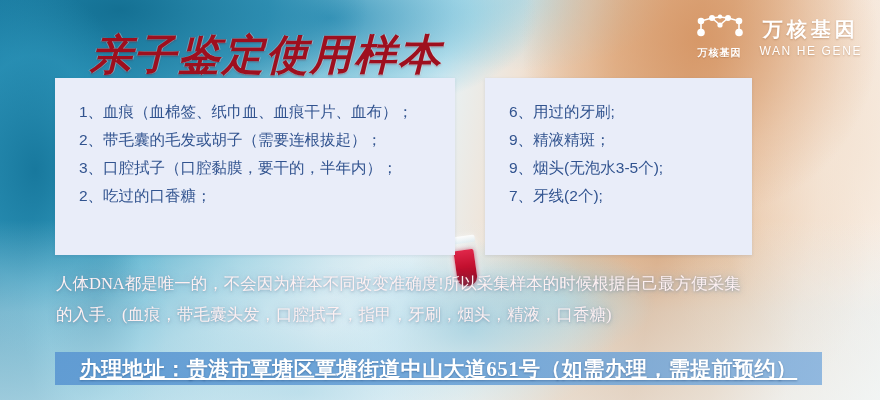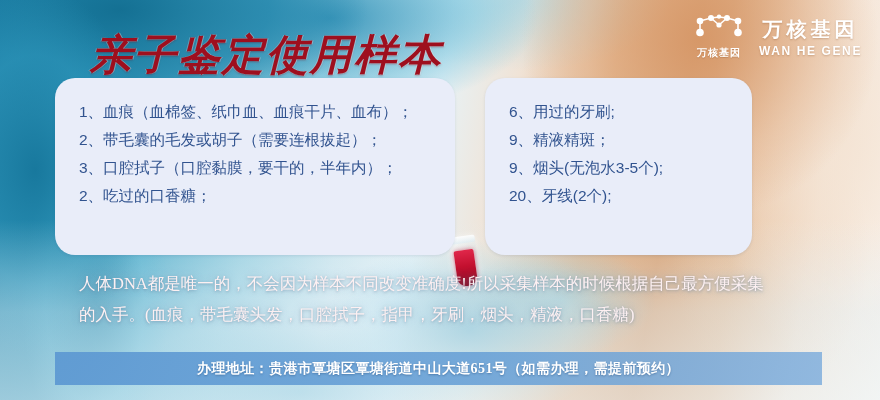--- a/index.html
+++ b/index.html
@@ -104,64 +104,63 @@
   .logo-sub{
     font-size:10px;font-weight:bold;color:#ffffff;letter-spacing:1px;
     text-shadow:0 1px 1px rgba(140,80,40,.35);
   }
   .brand-text{display:flex;flex-direction:column;align-items:center;gap:1px;}
   .brand-cn{
     font-size:20px;font-weight:bold;color:#ffffff;letter-spacing:4px;
     text-shadow:0 1px 2px rgba(150,95,55,.4);
   }
   .brand-en{
-    font-size:12px;font-weight:bold;color:#ffffff;letter-spacing:1.6px;
+    font-size:12px;font-weight:normal;color:#ffffff;letter-spacing:1.6px;
     text-shadow:0 1px 2px rgba(150,95,55,.4);
   }
 
   
   .panel{
     position:absolute;top:78px;height:177px;
     background:#e9edf9;
     box-shadow:0 1px 3px rgba(40,70,120,.12);
-    border-radius:20px;
   }
   #panel-left{left:55px;width:400px;}
   #panel-right{left:485px;width:267px;}
   .panel-list{
     margin:0;padding:20px 0 0 24px;list-style:none;
   }
   .panel-list li{
     font-size:15.5px;line-height:28px;color:#31538f;
     white-space:nowrap;
     font-family:"Liberation Sans","DejaVu Sans",sans-serif;
   }
 
   
   #note{
     position:absolute;left:56px;top:268px;width:792px;
     font-family:"Liberation Serif","DejaVu Serif",serif;
     font-size:16.5px;line-height:31px;
     color:#fdf0f2;
     text-shadow:0 1px 3px rgba(90,120,150,.55), 0 0 8px rgba(120,160,190,.45);
-    margin-left:23px;
   }
   #note div{white-space:nowrap;}
 
   
   #address-bar{
     position:absolute;left:55px;top:352px;width:767px;height:33px;
     background:linear-gradient(90deg, rgba(92,152,210,.92) 0%, rgba(104,160,214,.88) 55%, rgba(124,172,220,.82) 100%);
     display:flex;align-items:center;justify-content:center;
   }
   #address-text{
-    font-size:14px;font-weight:bold;color:#ffffff;letter-spacing:.4px;
+    font-size:21px;font-weight:bold;color:#ffffff;letter-spacing:.4px;
     text-shadow:0 1px 2px rgba(30,70,120,.45);
     white-space:nowrap;
     font-family:"Liberation Serif","DejaVu Serif",serif;
+    text-decoration:underline;
   }
 </style>
 </head>
 <body>
 
 <div id="banner">
 
   <div class="bg-layer bg-base"></div>
   <div class="bg-layer bg-glove-top"></div>
   <div class="bg-layer bg-glove-left"></div>
@@ -218,21 +217,21 @@
       <li>3、口腔拭子（口腔黏膜，要干的，半年内）；</li>
       <li>2、吃过的口香糖；</li>
     </ul>
   </div>
 
   <div class="panel" id="panel-right">
     <ul class="panel-list">
       <li>6、用过的牙刷;</li>
       <li>9、精液精斑；</li>
       <li>9、烟头(无泡水3-5个);</li>
-      <li>20、牙线(2个);</li>
+      <li>7、牙线(2个);</li>
     </ul>
   </div>
 
   <div id="note">
     <div>人体DNA都是唯一的，不会因为样本不同改变准确度!所以采集样本的时候根据自己最方便采集</div>
     <div>的入手。(血痕，带毛囊头发，口腔拭子，指甲，牙刷，烟头，精液，口香糖)</div>
   </div>
 
   <div id="address-bar">
     <span id="address-text">办理地址：贵港市覃塘区覃塘街道中山大道651号（如需办理，需提前预约）</span>

